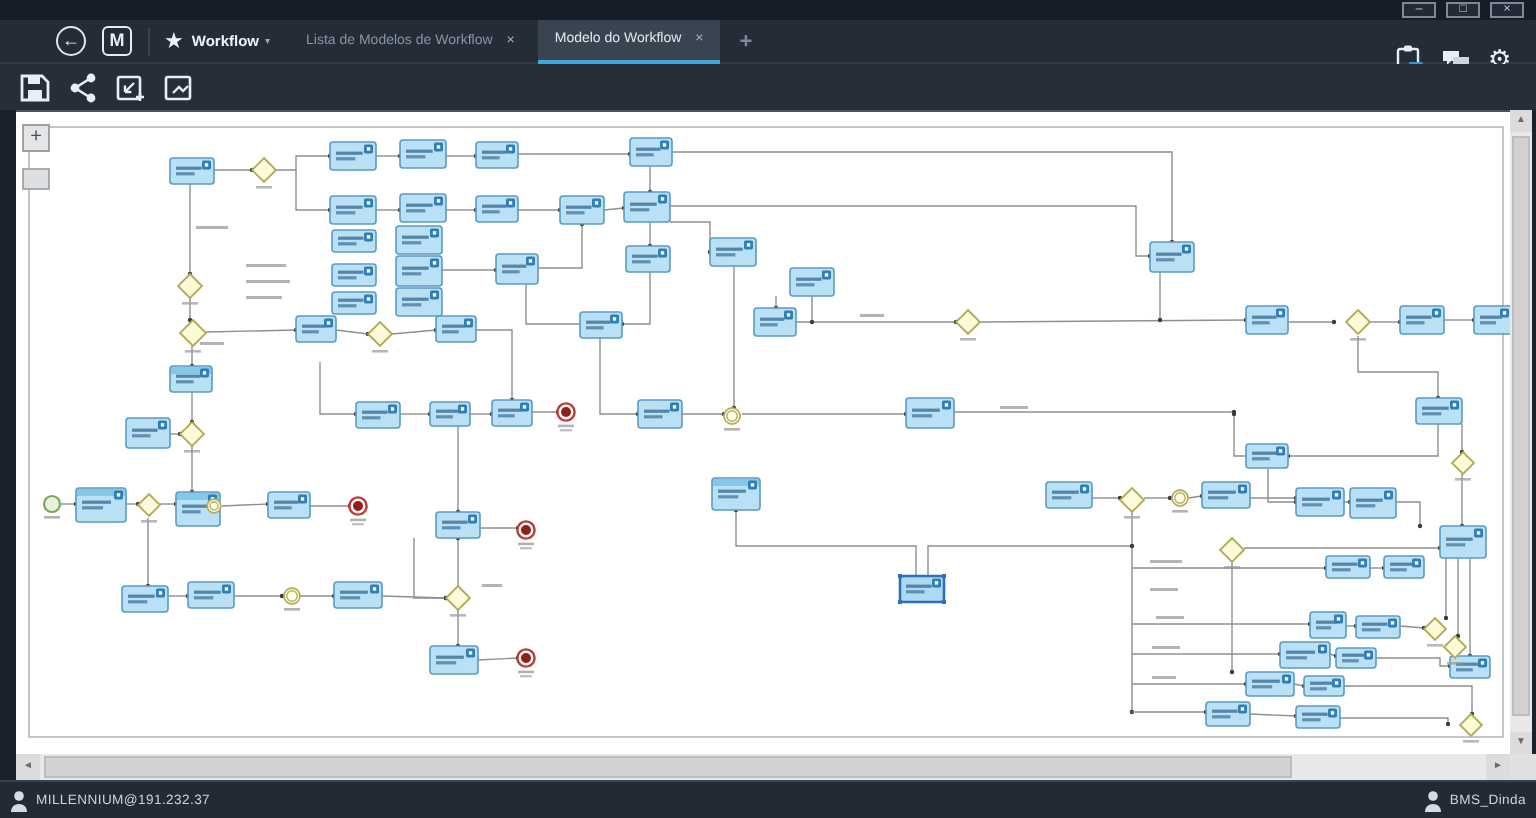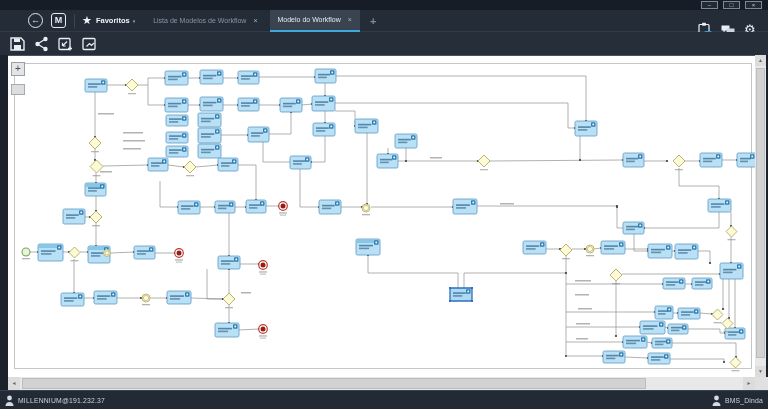--- a/index.html
+++ b/index.html
@@ -78,21 +78,21 @@
       <div class="win-btn">×</div>
     </div>
   </div>
 
   <div class="tabbar">
     <div class="back-btn">←</div>
     <div class="logo-box">M</div>
     <div class="hdr-divider"></div>
     <div class="fav">
       <span class="star">★</span>
-      <span class="fav-label">Favoritos</span>
+      <span class="fav-label">Workflow</span>
       <span class="caret">▾</span>
     </div>
     <div class="tab">
       <span>Lista de Modelos de Workflow</span>
       <span class="close">×</span>
     </div>
     <div class="tab active">
       <span>Modelo do Workflow</span>
       <span class="close">×</span>
     </div>

